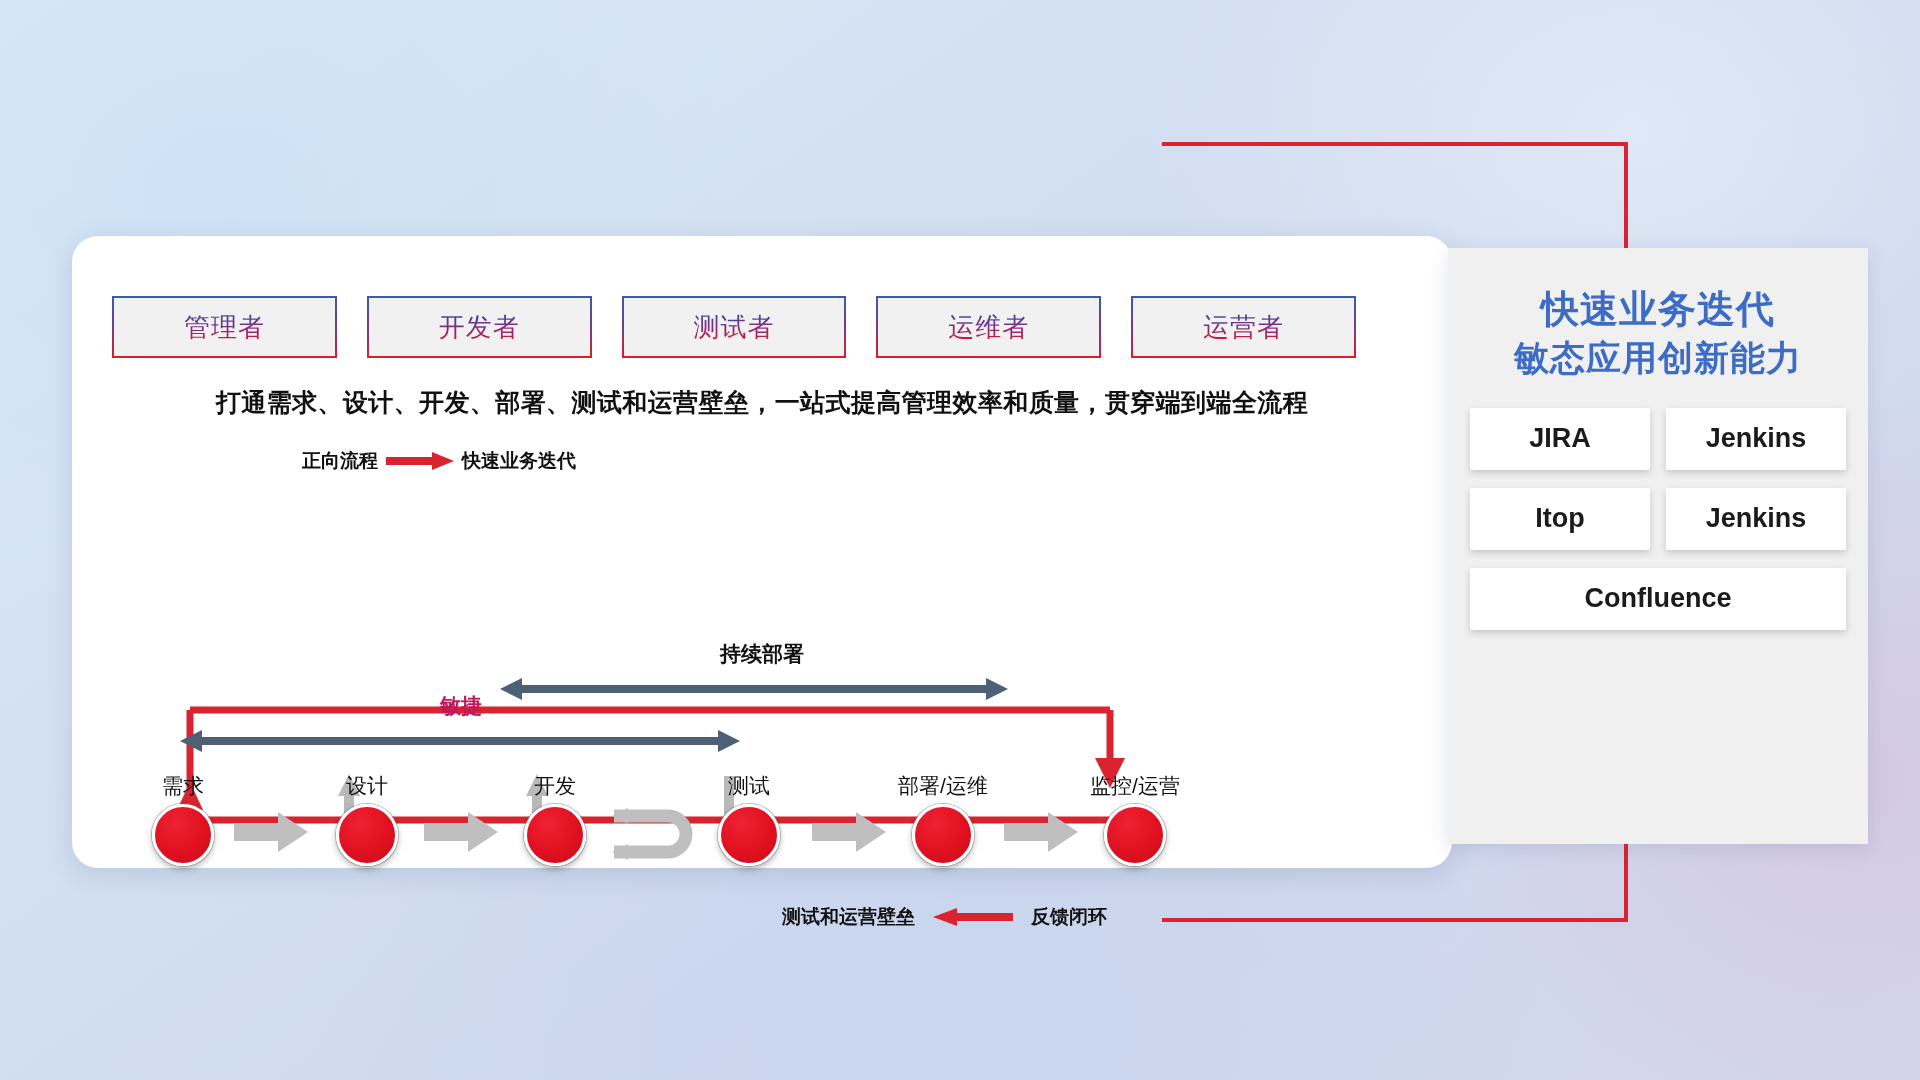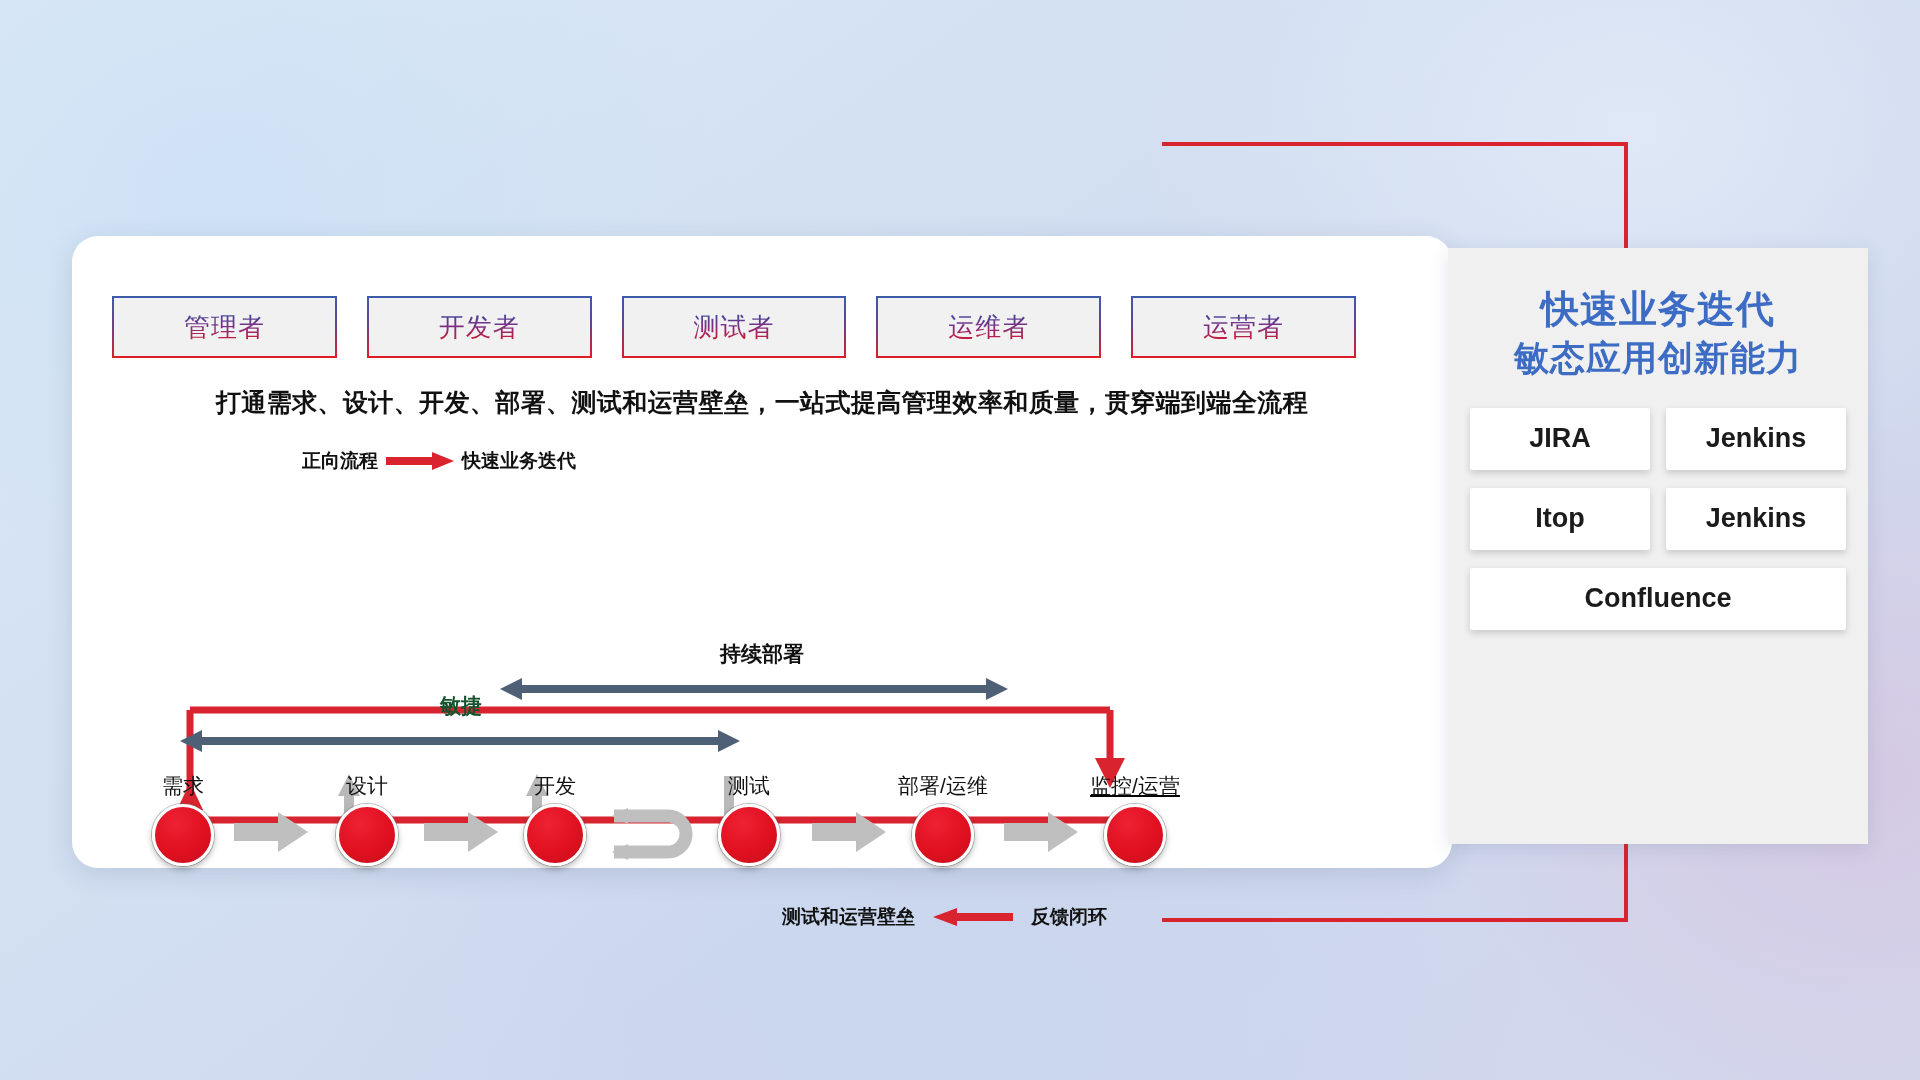--- a/index.html
+++ b/index.html
@@ -151,21 +151,21 @@
     width: 508px;
     height: 22px;
   }
   
   .label-agile {
     position: absolute;
     left: 368px;
     top: 456px;
     font-size: 21px;
     font-weight: bold;
-    color: #14532d;
+    color: #be185d;
   }
   .arrow-gray-agile {
     position: absolute;
     left: 108px;
     top: 494px;
     width: 560px;
     height: 22px;
   }
   .dbl-arrow { position: absolute; }
   .dbl-arrow .bar {
@@ -400,21 +400,21 @@
       <div class="stage" style="left:566px; top:0px;">
         <div class="stage-label">测试</div>
         <div class="stage-dot"></div>
       </div>
 
       <div class="stage" style="left:760px; top:0px;">
         <div class="stage-label">部署/运维</div>
         <div class="stage-dot"></div>
       </div>
 
-      <div class="stage" style="left:952px; top:0px;text-decoration:underline;">
+      <div class="stage" style="left:952px; top:0px;">
         <div class="stage-label">监控/运营</div>
         <div class="stage-dot"></div>
       </div>
 
       <svg class="connector" style="left:116px; top:40px;" viewBox="0 0 74 40">
         <polygon points="0,11 44,11 44,0 74,20 44,40 44,29 0,29" fill="#bfbfbf"></polygon>
       </svg>
       <svg class="connector" style="left:306px; top:40px;" viewBox="0 0 74 40">
         <polygon points="0,11 44,11 44,0 74,20 44,40 44,29 0,29" fill="#bfbfbf"></polygon>
       </svg>

